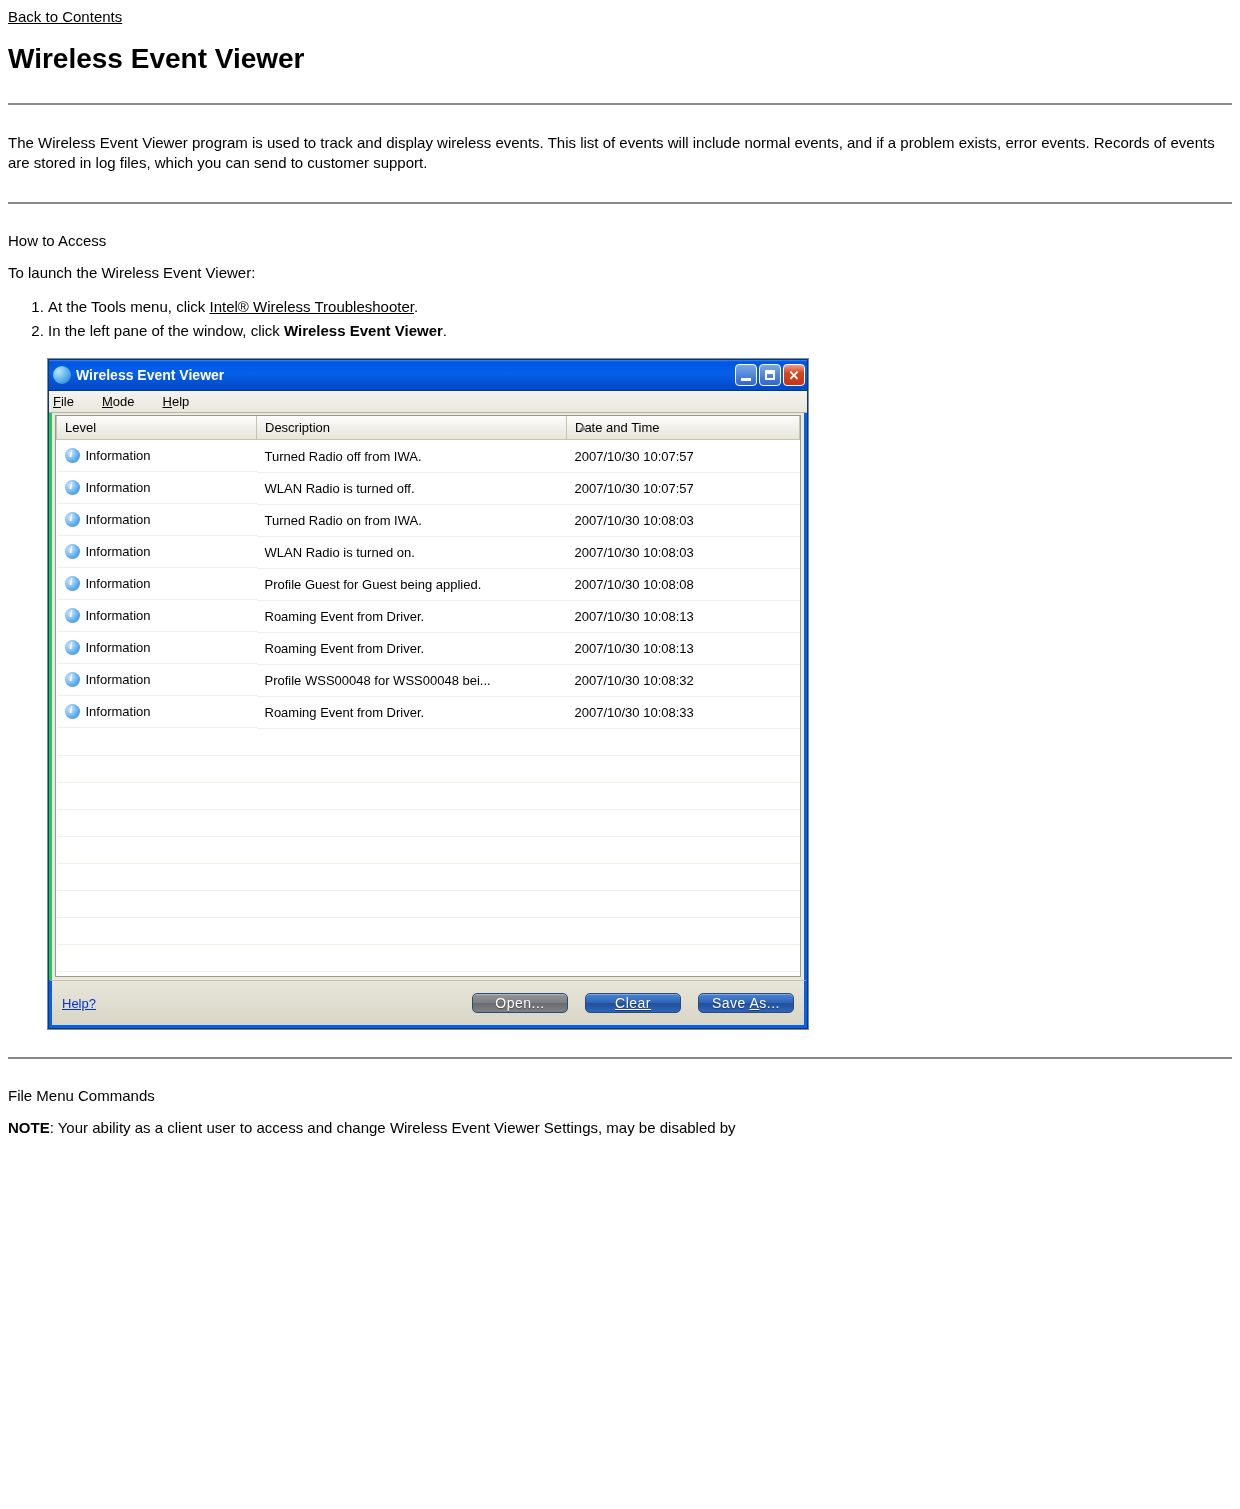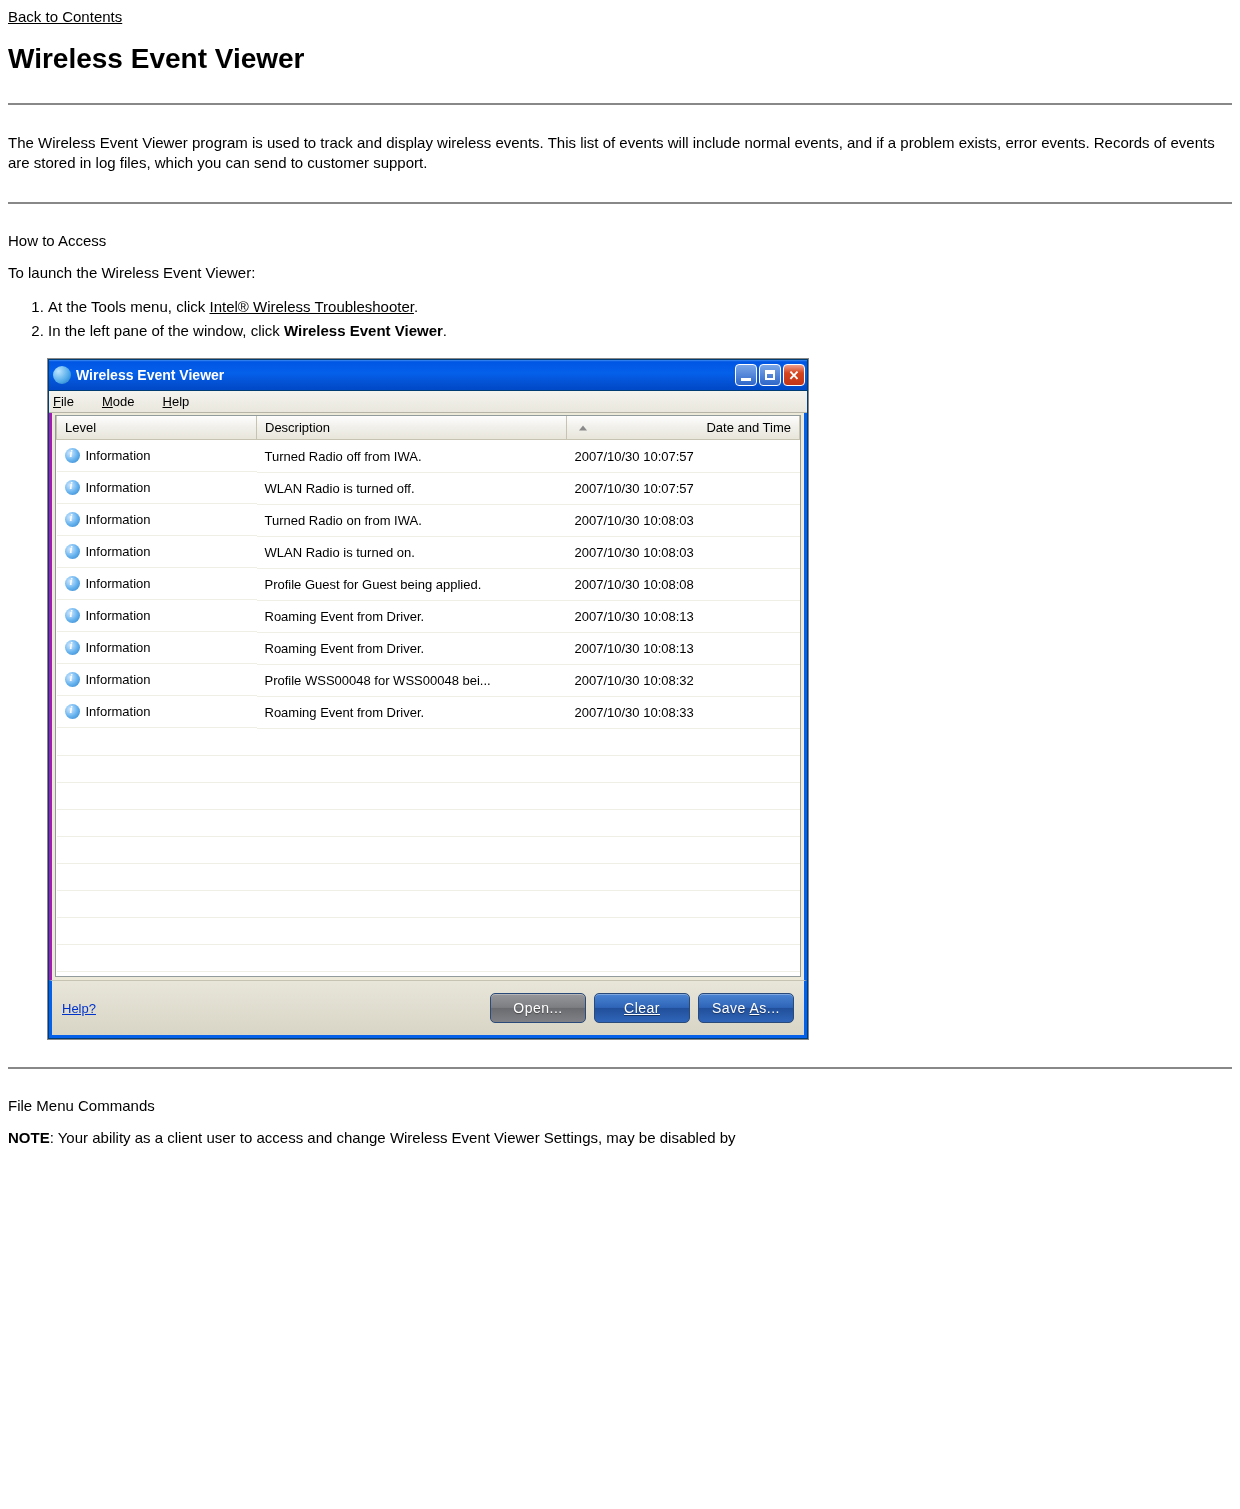--- a/index.html
+++ b/index.html
@@ -125,21 +125,21 @@
     }
     .xp-menubar span {
       cursor: default;
     }
     .underline-first::first-letter {
       text-decoration: underline;
     }
     .xp-content {
       background: #ece9d8;
       padding: 2px 3px 3px 3px;
-      border-left: 3px solid #a21caf;
+      border-left: 3px solid #22c55e;
       border-right: 3px solid #0560ea;
     }
     .xp-table-wrapper {
       background: #fff;
       border: 1px solid #919b9c;
       height: 560px;
       overflow: hidden;
     }
     .xp-table {
       width: 100%;
@@ -151,21 +151,21 @@
       border: 1px solid #c6c3b3;
       border-top: none;
       text-align: left;
       font-weight: normal;
       padding: 4px 8px;
       height: 22px;
       box-sizing: border-box;
     }
     .xp-th.level { width: 200px; }
     .xp-th.desc { width: 310px; margin-left: 40px; }
-    .xp-th.date { text-align: right; position: relative; margin-left: 44px; }
+    .xp-th.date { text-align: left; position: relative; margin-left: 44px; }
     .sort-arrow {
       position: absolute;
       left: 12px;
       top: 50%;
       transform: translateY(-50%);
       width: 0; height: 0;
       border-left: 4px solid transparent;
       border-right: 4px solid transparent;
       border-bottom: 5px solid #8a8a8a;
     }
@@ -202,32 +202,32 @@
     }
     .xp-footer {
       background: linear-gradient(to bottom, #e8e6d9, #d8d5c6);
       border-top: 1px solid #c6c3b3;
       border-left: 3px solid #0560ea;
       border-right: 3px solid #0560ea;
       border-bottom: 3px solid #0560ea;
       padding: 12px 10px;
       display: flex;
       align-items: center;
-      gap: 8px;
+      gap: 17px;
     }
     .xp-footer .help-link {
       color: #0033cc;
       text-decoration: underline;
       font-size: 13px;
       margin-right: auto;
       cursor: pointer;
     }
     .xp-btn {
       min-width: 96px;
-      height: 30px;
+      height: 20px;
       border-radius: 5px;
       border: 1px solid #2a4a7a;
       background: linear-gradient(to bottom, #96979a 0%, #7d7e82 48%, #6a6b6f 50%, #808186 100%);
       color: #fff;
       font-size: 14px;
       font-weight: normal;
       text-shadow: 0 1px 1px rgba(0,0,0,.4);
       cursor: pointer;
       box-shadow: inset 0 1px 0 rgba(255,255,255,.3);
       letter-spacing: .5px;

